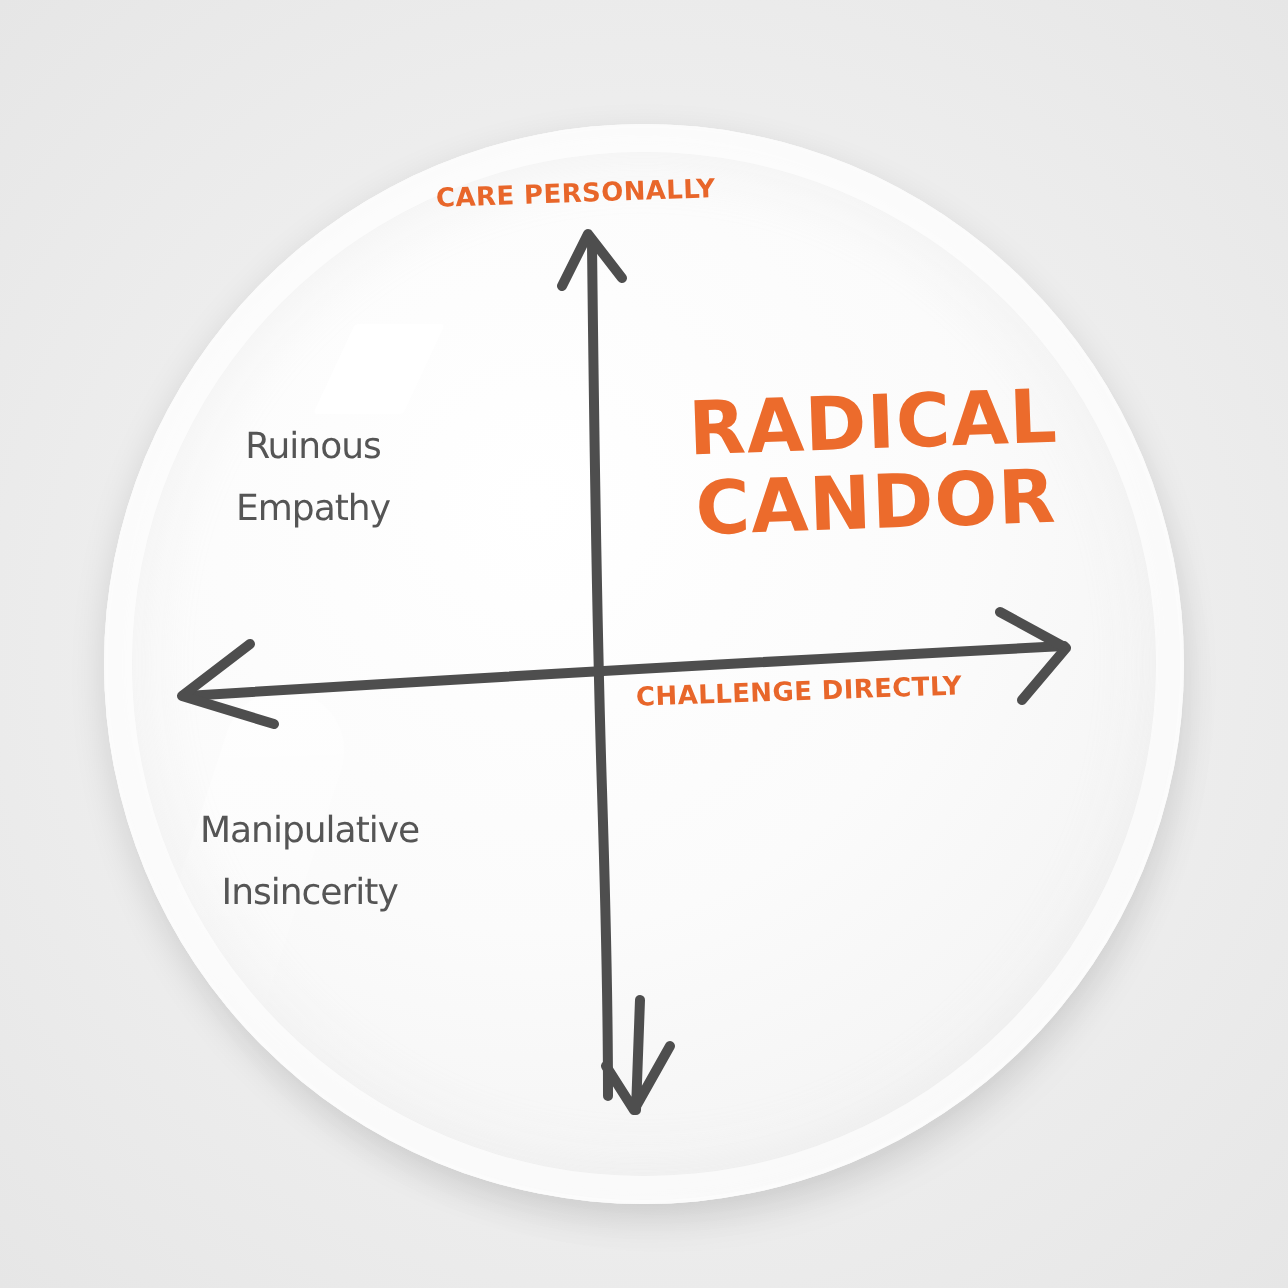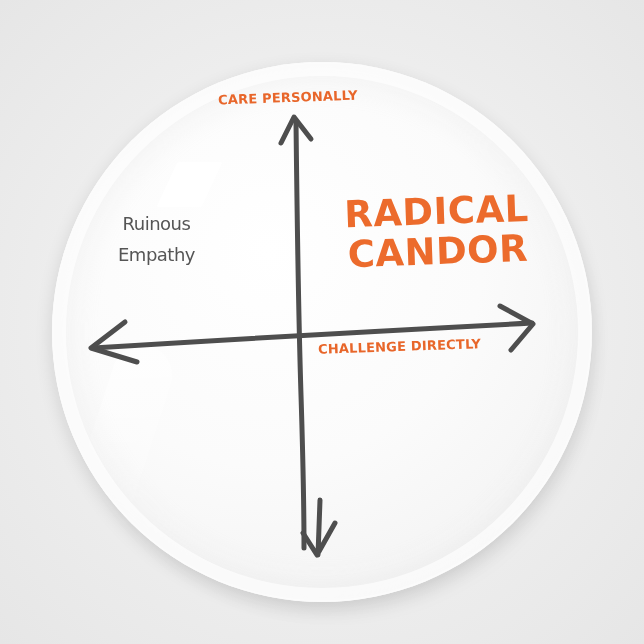--- a/index.html
+++ b/index.html
@@ -143,15 +143,17 @@
     <span class="line">Ruinous</span>
     <span class="line">Empathy</span>
   </div>
 
   <div class="label highlight-label" style="left:345px; top:192px;">
     <span class="line">RADICAL</span>
     <span class="line">CANDOR</span>
   </div>
 
   <div class="label quad-label" style="left:100px; top:400px;">
+    <span class="line">Manipulative</span>
+    <span class="line">Insincerity</span>
   </div>
 
 </div>
 
 </body></html>

